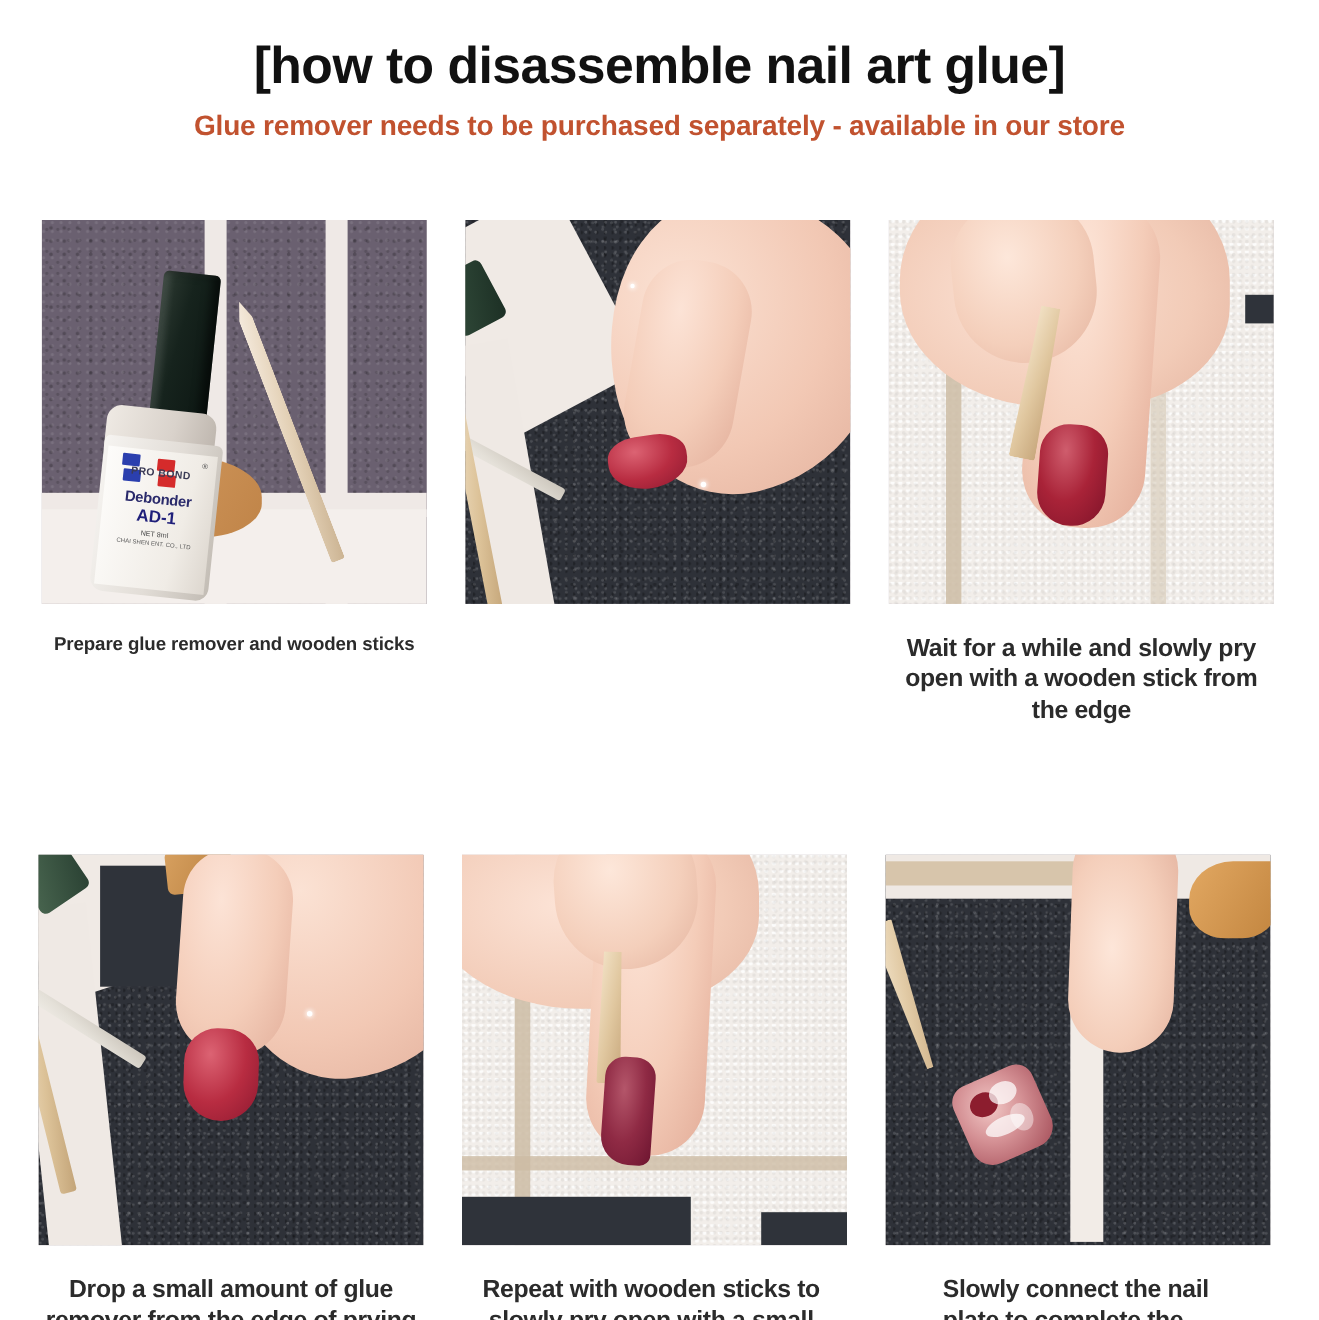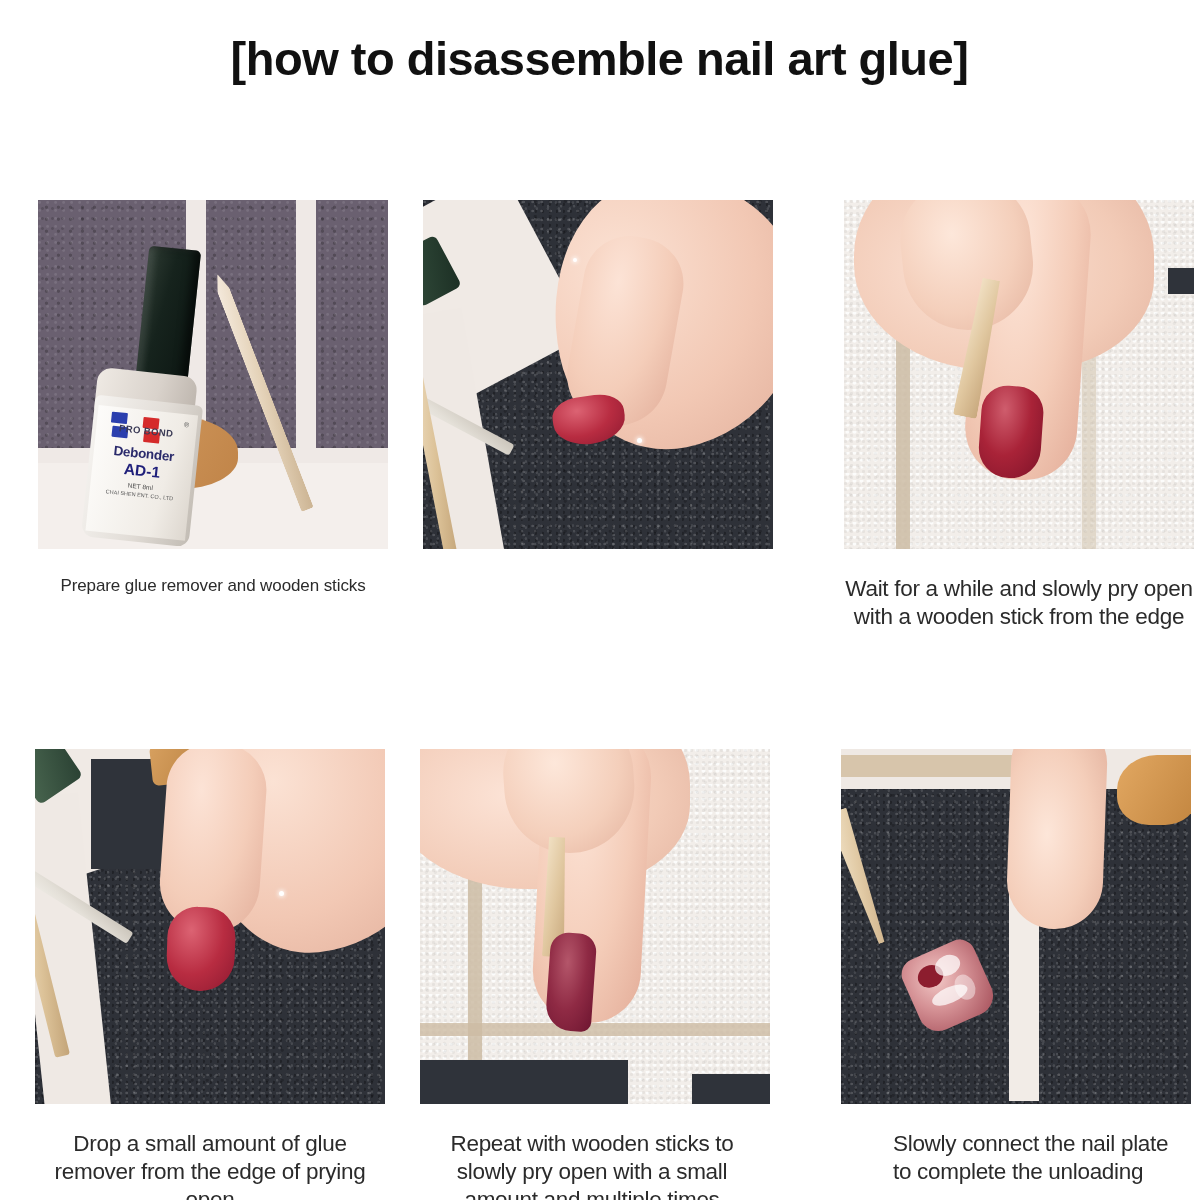--- a/index.html
+++ b/index.html
@@ -47,35 +47,35 @@
     left: 0;
     width: 1199px;
   }
 
   .row { display: flex; }
 
   .row-1 { margin-left: 38px; }
   .row-2 { margin-left: 35px; margin-top: 117px; }
 
   .cell { width: 350px; margin-right: 35px; }
-  .cell:last-child { margin-right: 0; margin-left: 36px; }
+  .cell:last-child { margin-right: 0; }
 
   .photo {
     position: relative;
     width: 350px;
     height: 349px;
     overflow: hidden;
     background: #cfc9cc;
   }
   .row-2 .photo { height: 355px; }
 
   .caption {
     margin-top: 26px;
     font-size: 22.5px;
-    font-weight: normal;
+    font-weight: bold;
     color: #2b2b2b;
     line-height: 1.26;
     text-align: center;
     letter-spacing: -0.3px;
   }
   .caption.small { font-size: 17px; letter-spacing: -0.1px; }
   .caption.left  { text-align: left; padding-left: 52px; }
   .caption.nudge-left { padding-right: 6px; }
 
   
@@ -341,20 +341,21 @@
     position: absolute; background: #8c1d2e; border-radius: 50%;
   }
 </style>
 </head>
 <body>
 
 <div class="page">
 
   <div class="header">
     <div class="main-title">[how to disassemble nail art glue]</div>
+    <div class="sub-title">Glue remover needs to be purchased separately - available in our store</div>
   </div>
 
   <div class="grid">
 
     <div class="row row-1">
 
       <div class="cell">
         <div class="photo">
           <div class="tex-purple"></div>
           <div class="p1-band-v" style="left:148px"></div>

